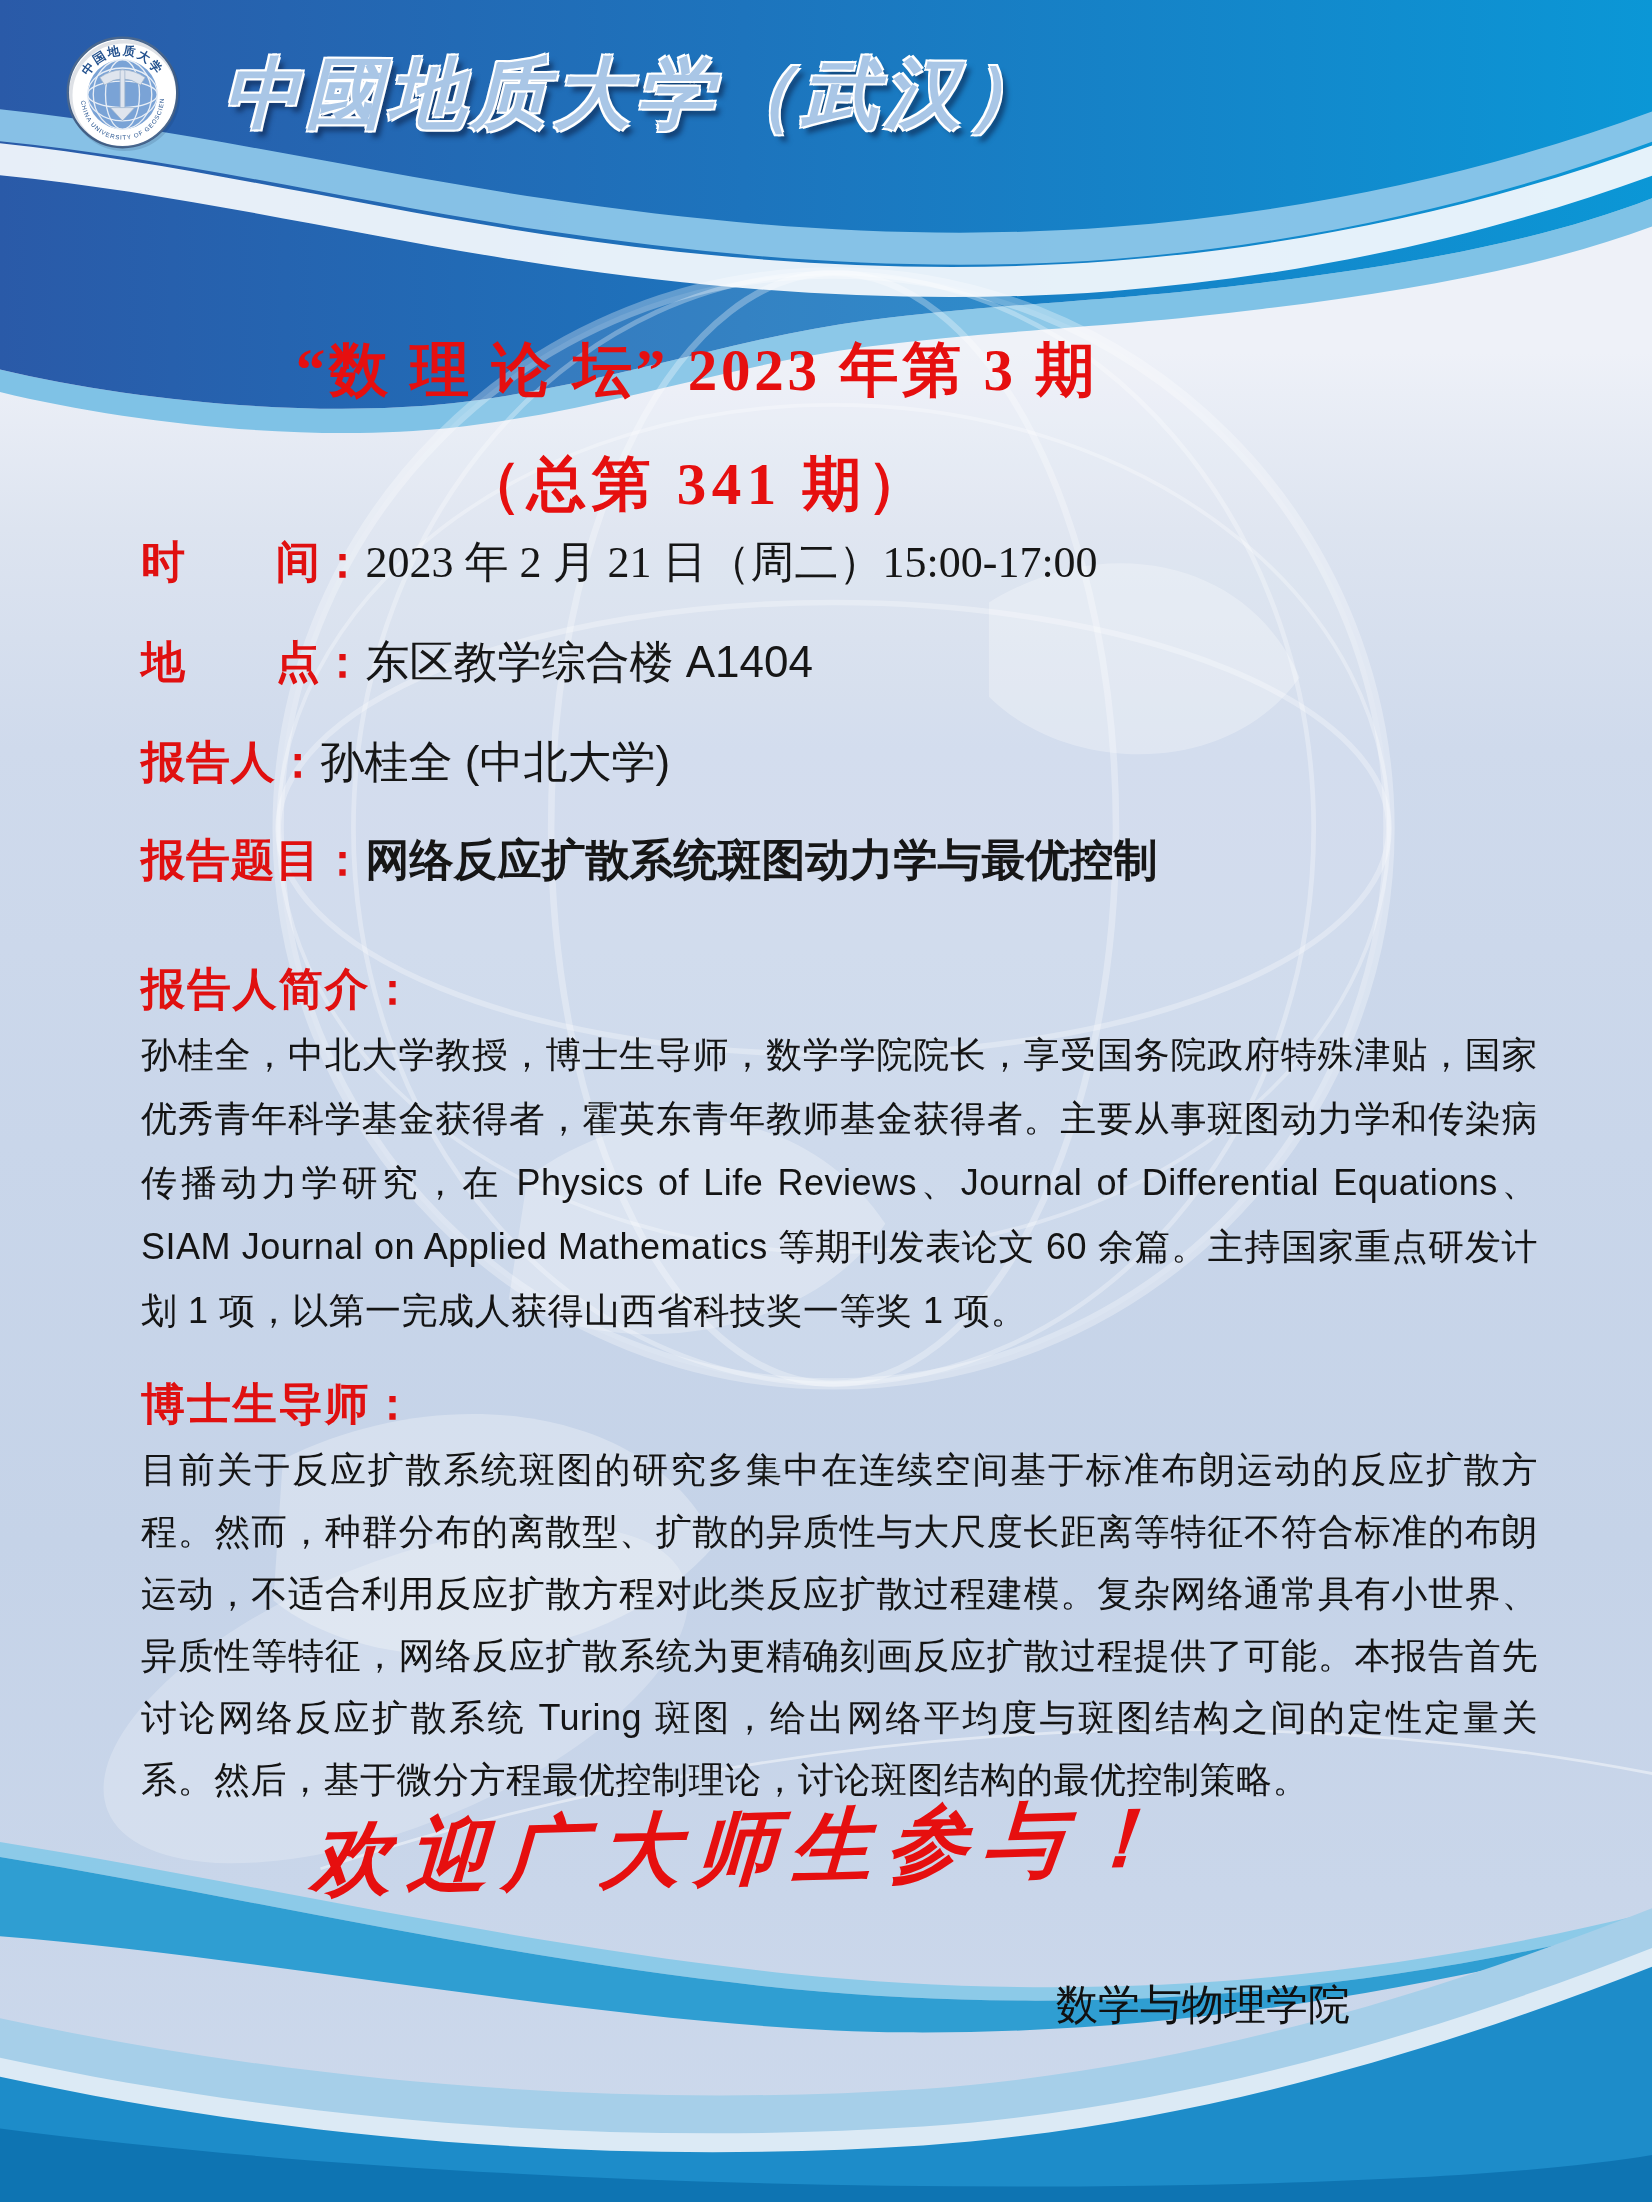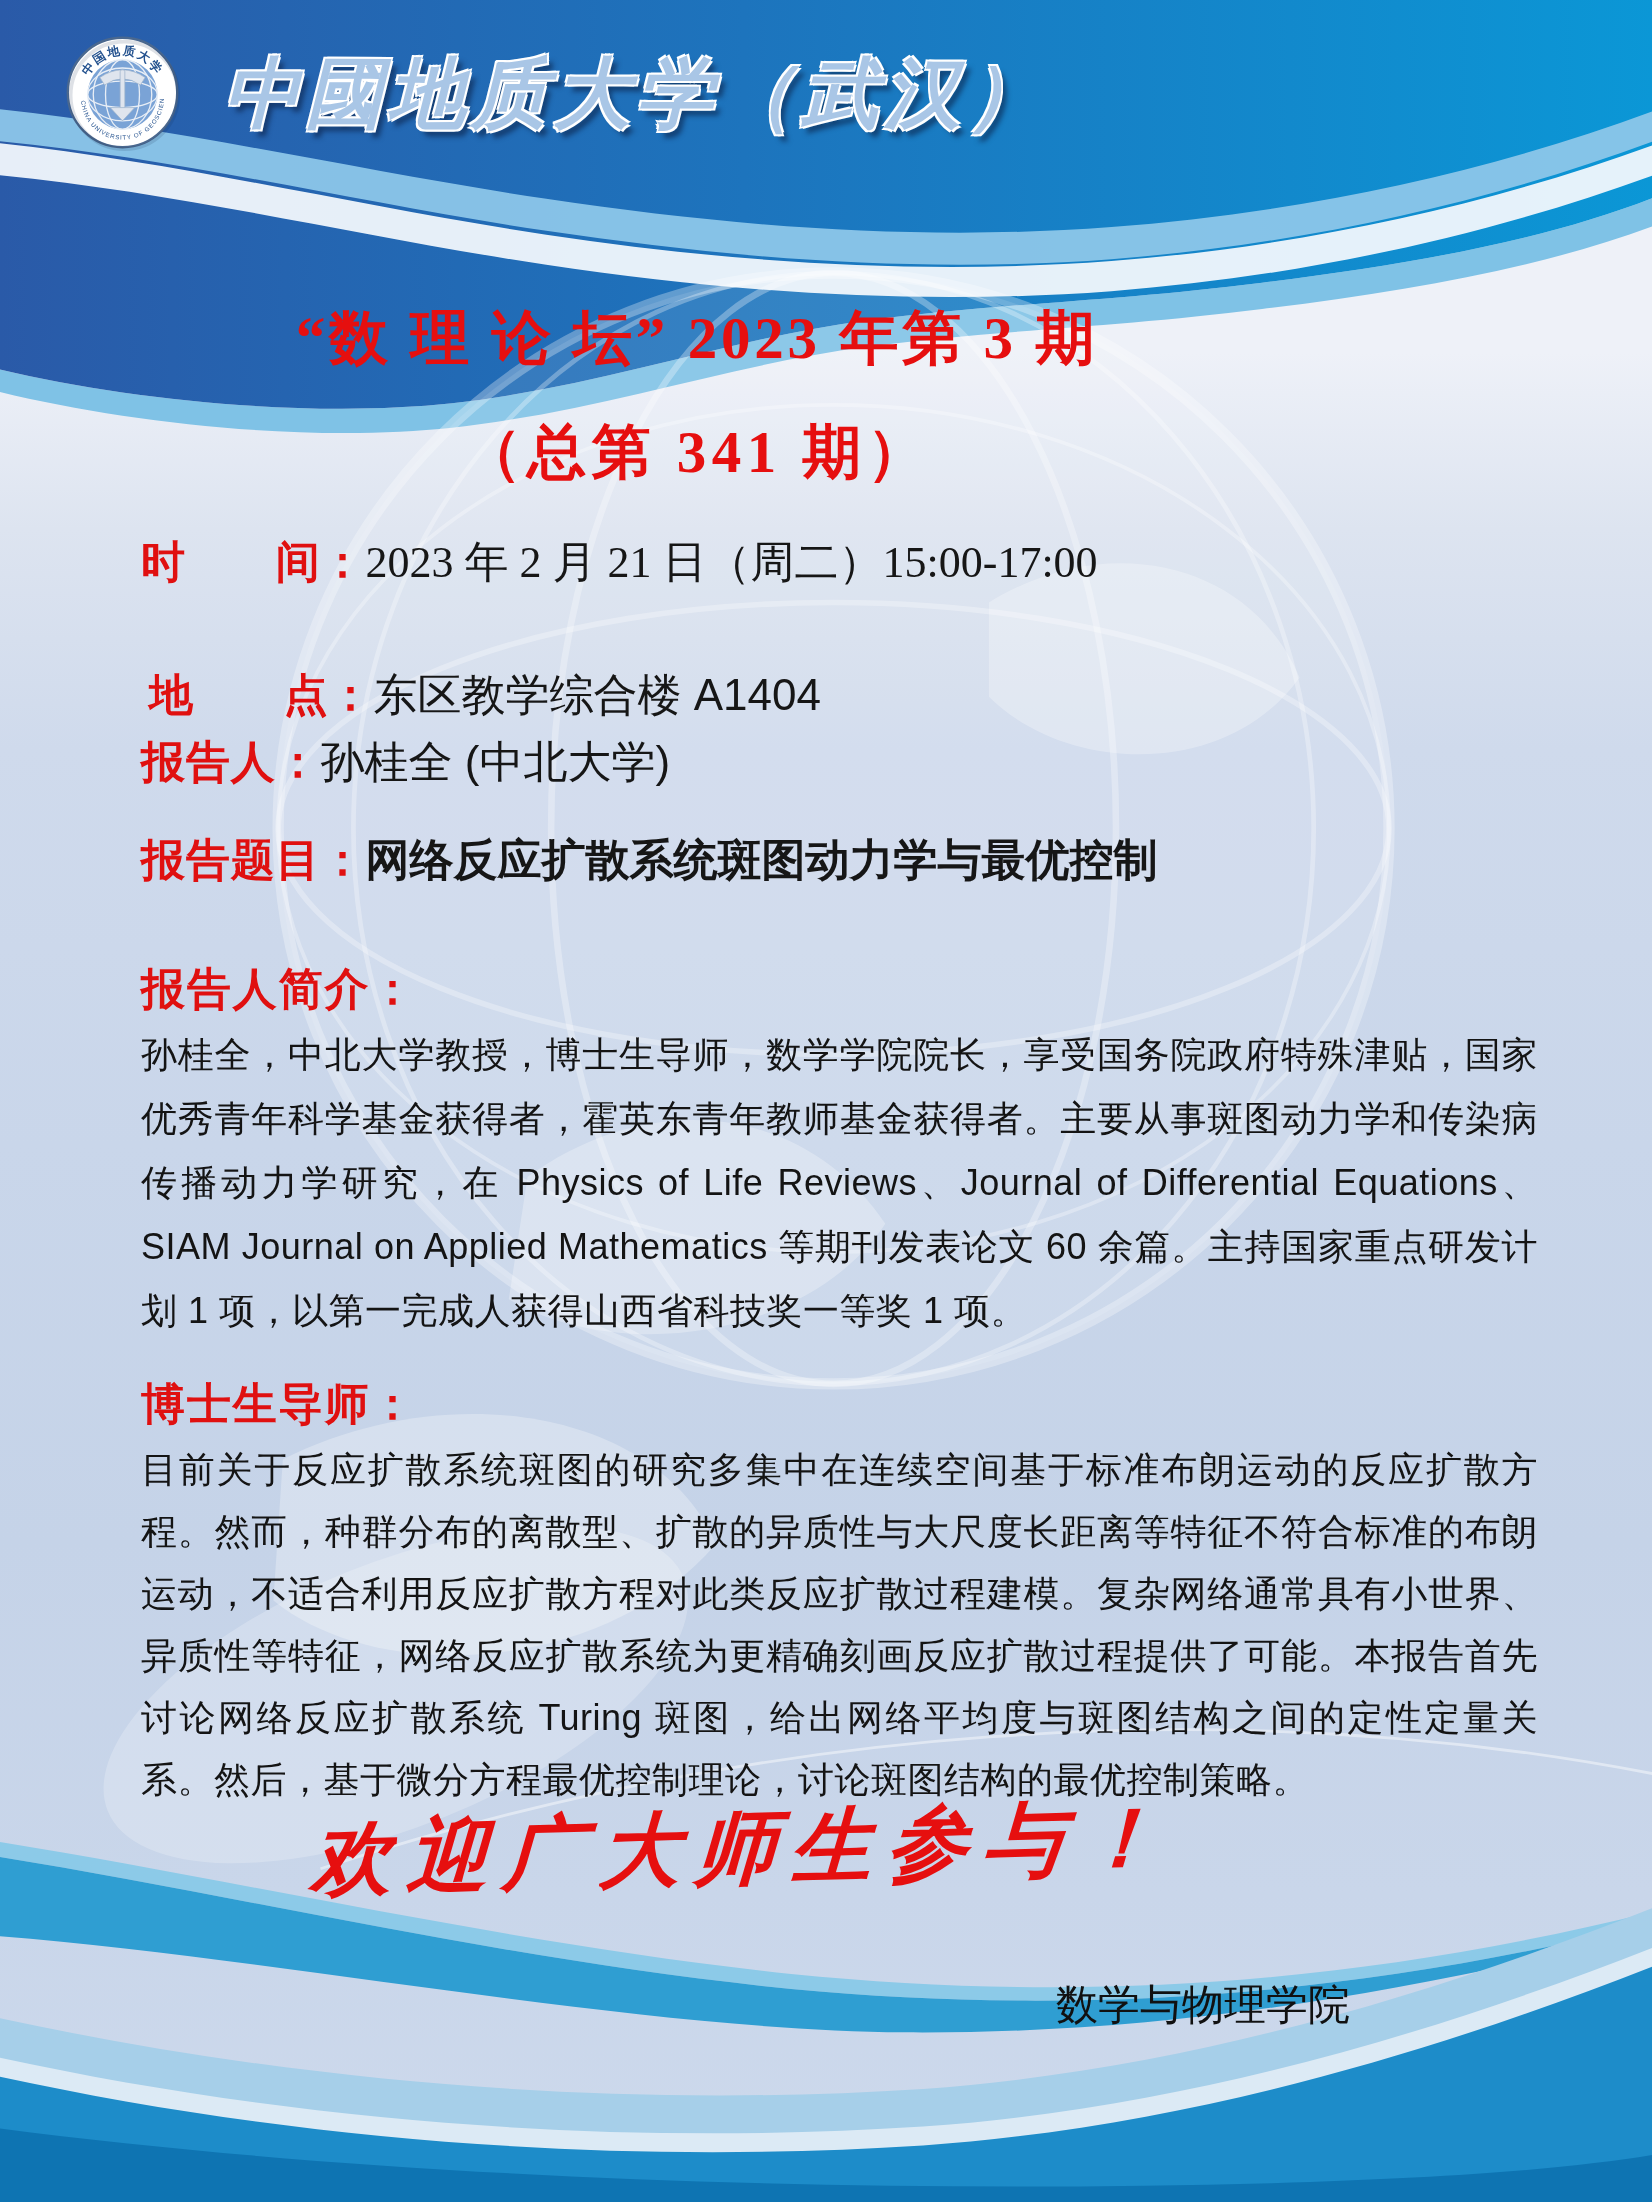--- a/index.html
+++ b/index.html
@@ -17,32 +17,32 @@
     position:absolute;left:175px;top:43px;width:1036px;
     font-family:"Liberation Serif", serif;font-weight:700;font-style:italic;
     font-size:77px;letter-spacing:5.6px;color:#a9c6e6;
     text-shadow:1.9px 1.9px 0 #fff,-1.9px -1.9px 0 #fff,1.9px -1.9px 0 #fff,-1.9px 1.9px 0 #fff,5.6px 6.6px 5.6px rgba(10,25,60,.55);
     padding-left:48px;
   }
   .seal{position:absolute;left:64px;top:34px;}
   
   .title1,.title2{
     position:absolute;left:0;width:1394px;text-align:center;
-    font-family:"Liberation Serif", serif;color:#e60f0f;font-weight:600;
+    font-family:"Liberation Serif", serif;color:#e60f0f;font-weight:600;margin-top:32px;
   }
   .title1{top:299px;font-size:59px;letter-spacing:3.8px;}
   .title2{top:413px;font-size:59px;letter-spacing:5.6px;}
   
   .info-row{position:absolute;left:141px;width:1412px;white-space:nowrap;}
   .info-label{color:#e01010;font-weight:700;font-size:44px;letter-spacing:0.9px;}
   .info-value{color:#161616;font-size:44px;}
   .v-serif{font-family:"Liberation Serif", serif;}
   .v-sans{font-weight:500;}
   .v-bold{font-weight:700;}
-  .row0{top:533px;} .row1{top:666px;margin-left:8px;} .row2{top:733px;} .row3{top:831px;}
+  .row0{top:533px;} .row1{top:633px;} .row2{top:733px;} .row3{top:831px;}
   
   .sec-head{position:absolute;left:141px;color:#e01010;font-weight:700;font-size:44px;letter-spacing:1.9px;}
   .bio-head{top:960px;} .abs-head{top:1375px;}
   .para{
     position:absolute;left:141px;width:1397px;color:#141414;
     font-size:36px;line-height:64px;text-align:justify;letter-spacing:0.5px;font-weight:500;
   }
   .bio-text{top:1023px;}
   .abs-text{top:1439px;line-height:62px;}
   

